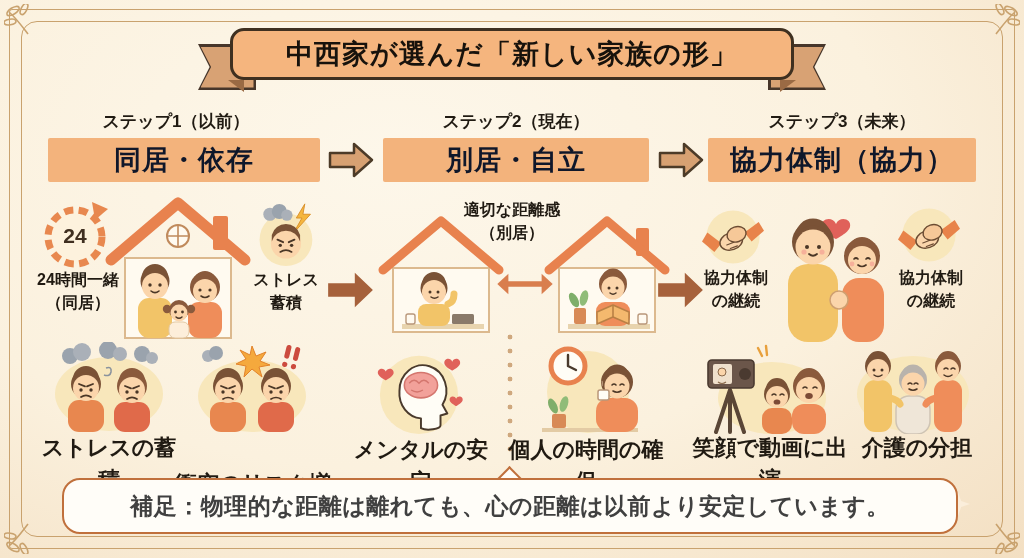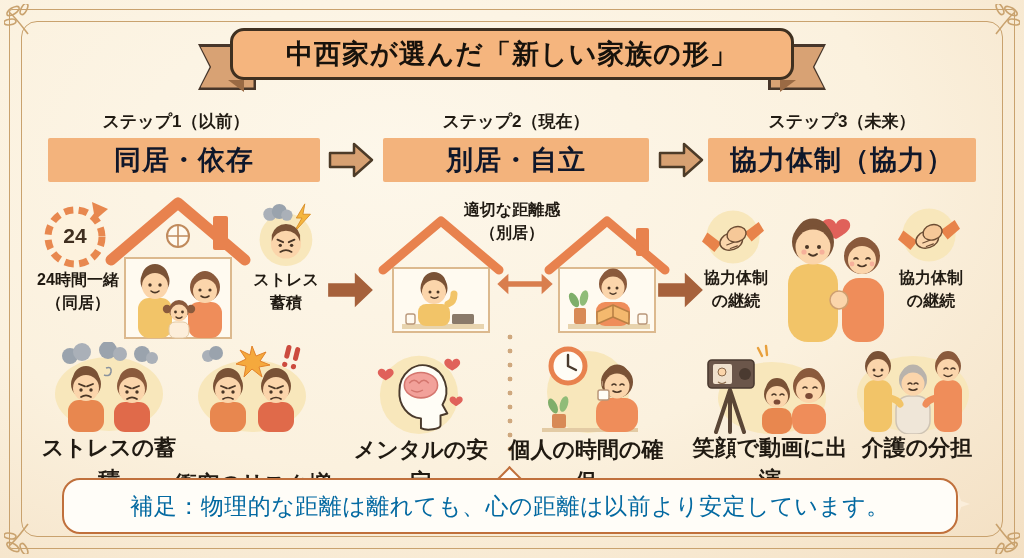--- a/index.html
+++ b/index.html
@@ -53,21 +53,21 @@
   .dotted-sep {
     position:absolute; left:507px; top:330px; width:6px; height:128px;
     background-image:radial-gradient(circle, #cfa87e 2.4px, transparent 2.6px);
     background-size:6px 14px; background-repeat:repeat-y;
   }
   
   .note-box {
     position:absolute; left:62px; top:478px; width:896px; height:56px;
     background:#fffdf8; border:2.5px solid #c0703c; border-radius:18px;
     display:flex; align-items:center; justify-content:center;
-    font-size:23px; font-weight:400; color:#0369a1; letter-spacing:0.5px;
+    font-size:23px; font-weight:700; color:#404040; letter-spacing:0.5px;
   }
   .note-pointer {
     position:absolute; left:500px; top:470px; width:19px; height:19px;
     background:#fffdf8; transform:rotate(45deg);
     border-left:2.5px solid #c0703c; border-top:2.5px solid #c0703c;
   }
 </style>
 </head>
 <body>
 

